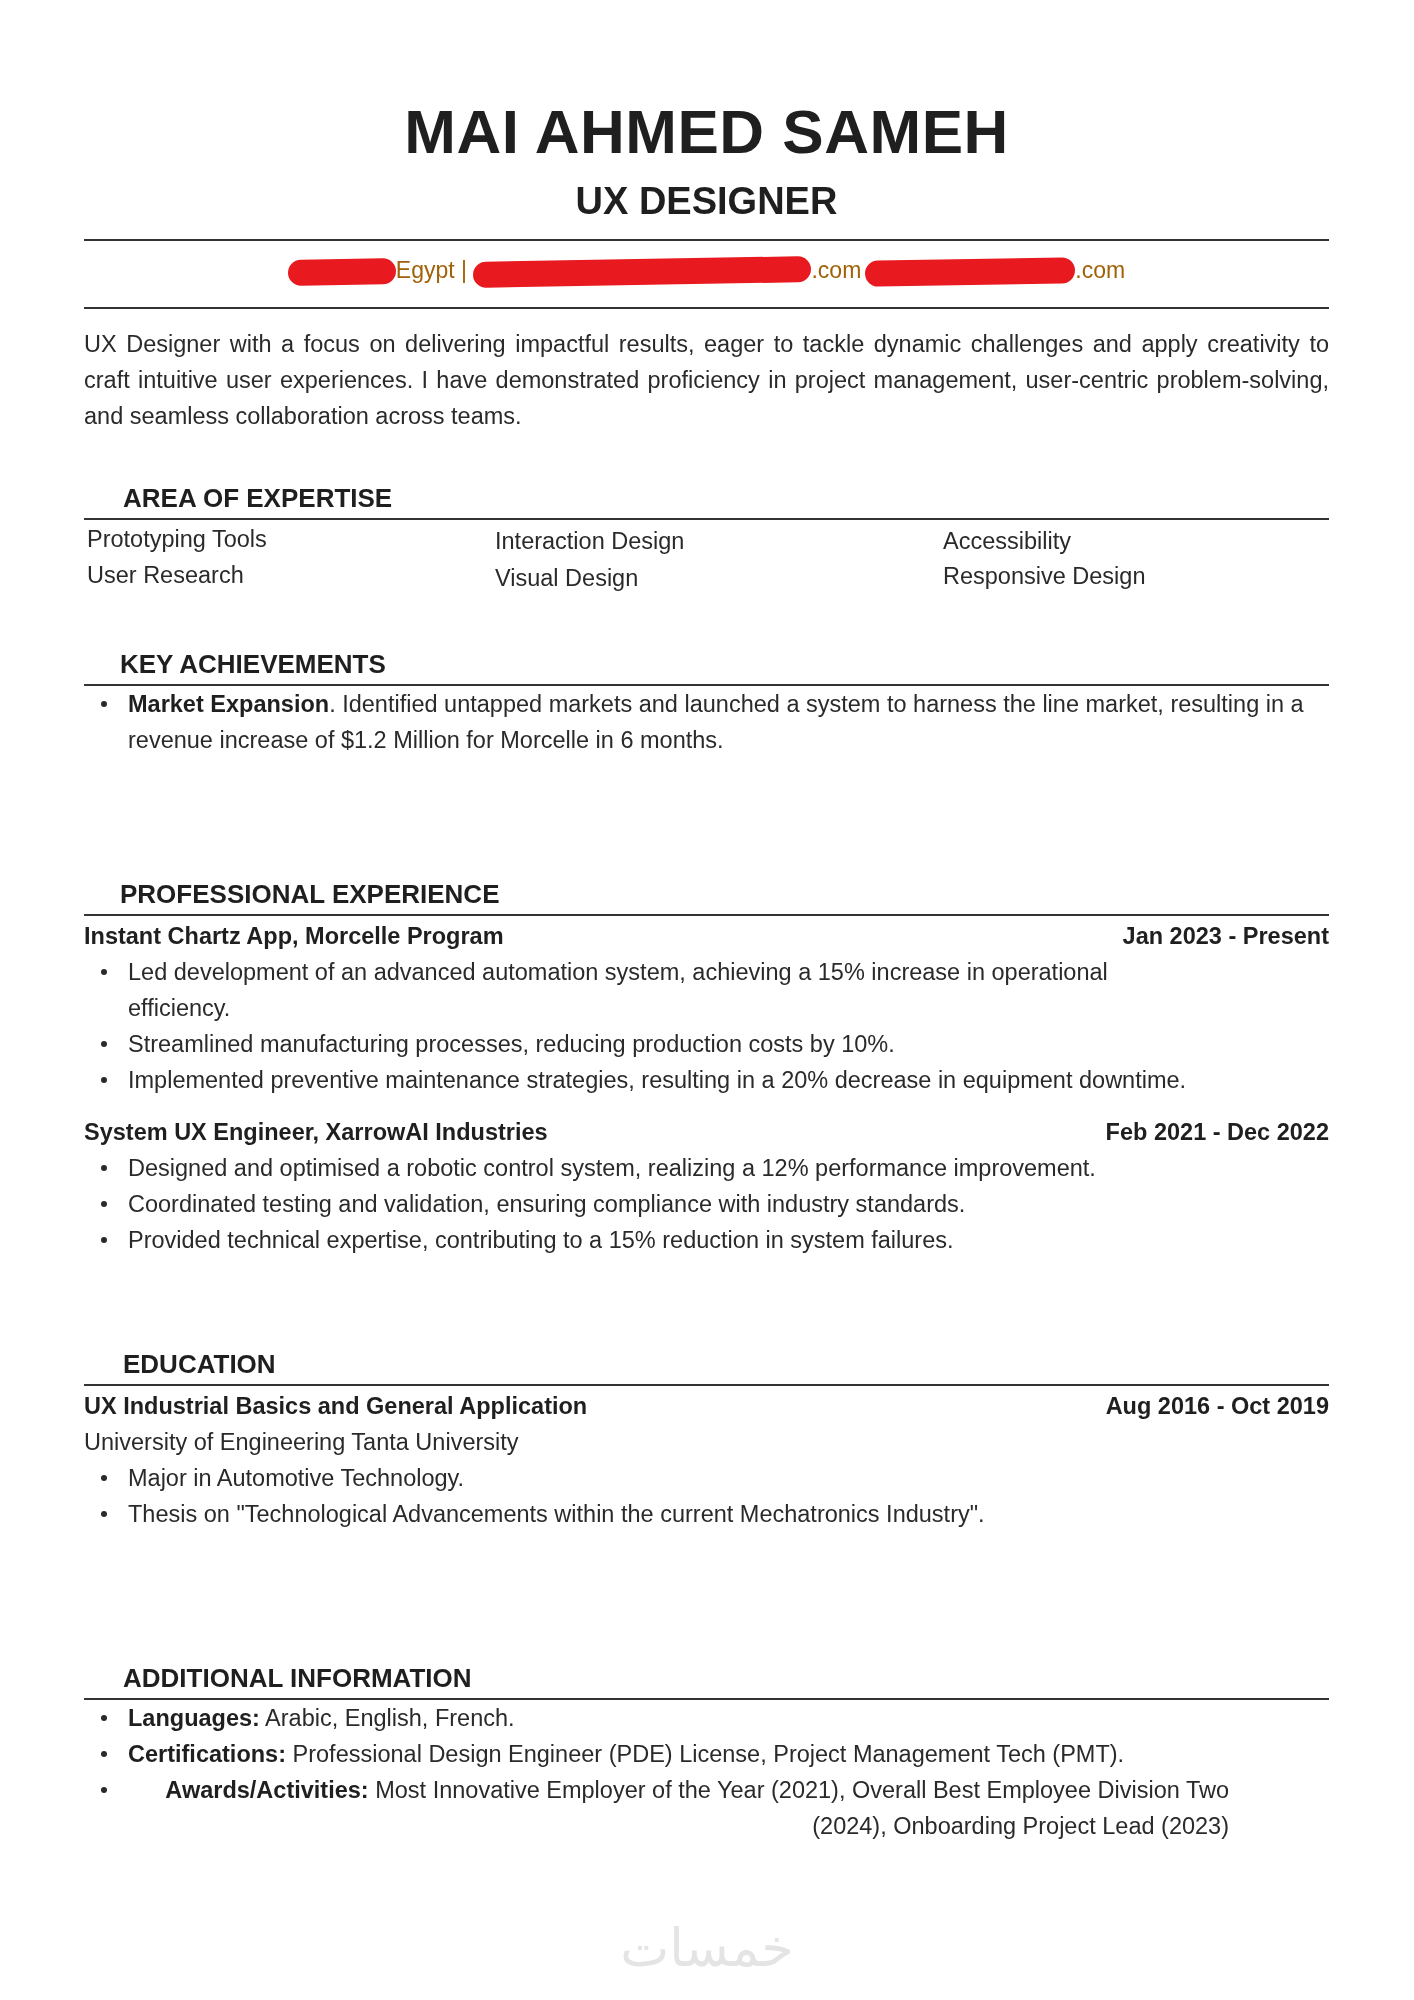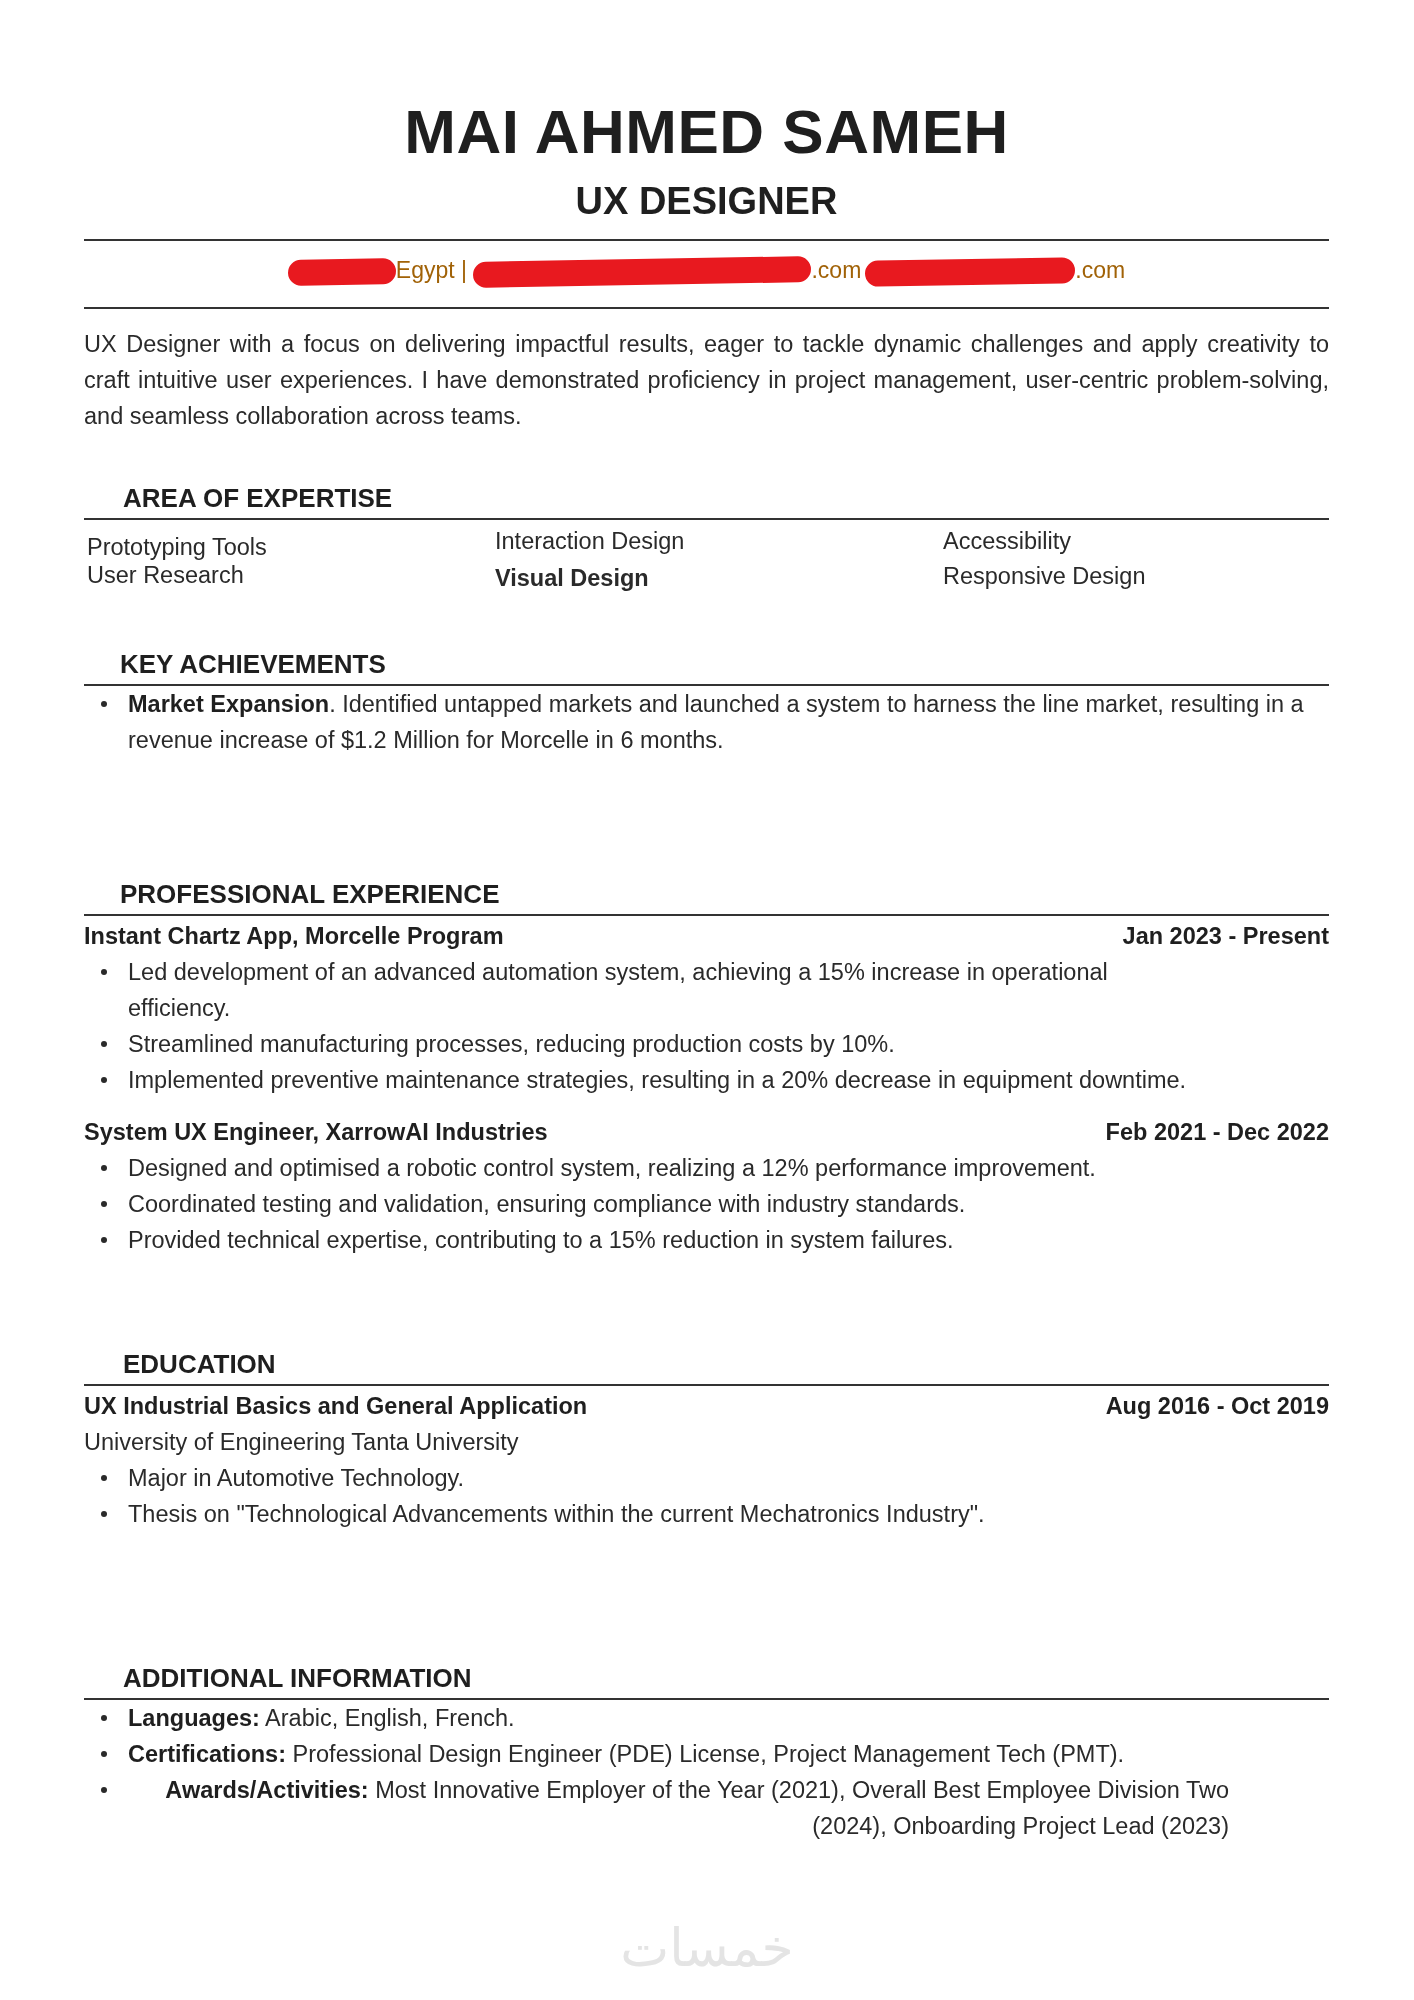--- a/index.html
+++ b/index.html
@@ -51,24 +51,24 @@
   </div>
 
   <div class="rule" style="top:307px;"></div>
 
   <div class="summary">UX Designer with a focus on delivering impactful results, eager to tackle dynamic challenges and apply creativity to craft intuitive user experiences. I have demonstrated proficiency in project management, user-centric problem-solving, and seamless collaboration across teams.</div>
 
   <div class="section" style="top:480px;">
     <div class="sec-title">AREA OF EXPERTISE</div>
     <div class="sec-line"></div>
     <div class="skills">
-      <span class="skill" style="left:3px; top:6px;margin-top:8px;">Prototyping Tools</span>
+      <span class="skill" style="left:3px; top:6px;">Prototyping Tools</span>
       <span class="skill" style="left:3px; top:42px;">User Research</span>
       <span class="skill" style="left:411px; top:8px;">Interaction Design</span>
-      <span class="skill" style="left:411px; top:45px;font-weight:bold;">Visual Design</span>
+      <span class="skill" style="left:411px; top:45px;">Visual Design</span>
       <span class="skill" style="left:859px; top:8px;">Accessibility</span>
       <span class="skill" style="left:859px; top:43px;">Responsive Design</span>
     </div>
   </div>
 
   <div class="section" style="top:646px;">
     <div class="sec-title" style="margin-left:36px;">KEY ACHIEVEMENTS</div>
     <div class="sec-line"></div>
     <ul>
       <li><b>Market Expansion</b><span>. Identified untapped markets and launched a system to harness the line market, resulting in a revenue increase of $1.2 Million for Morcelle in 6 months.</span></li>

